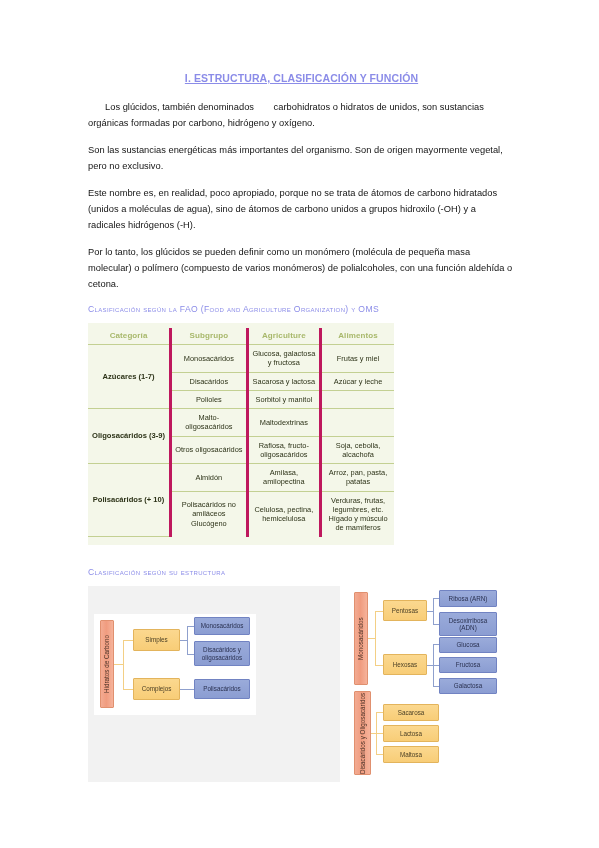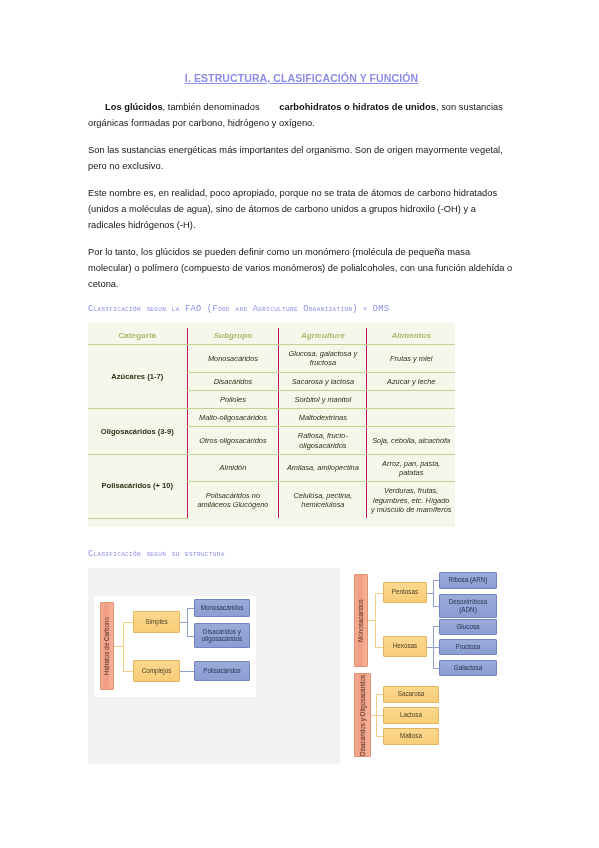--- a/index.html
+++ b/index.html
@@ -54,38 +54,37 @@
   }
 
   
   p.para {
     font-size: 9.3px;
     line-height: 1.72;
     margin: 0 0 11px 0;
     color: #141414;
     letter-spacing: 0.02px;
   }
-  p.para b { font-weight: bold; padding-left: 17px; }
+  p.para b { font-weight: normal; padding-left: 17px; }
   p.para.strong-all { font-weight: bold; }
 
   
   .subhead {
     font-size: 8.6px;
     color: #8b8ce8;
     font-weight: normal;
     font-variant: small-caps;
     letter-spacing: 0.35px;
     margin: 4px 0 8px 0;
     line-height: 1.3;
-    font-family: Liberation Mono, monospace;
   }
 
   
   .fao-table-wrap {
-    width: 367px;
+    width: 306px;
     background: #f4f7e9;
     padding: 5px 0 8px 0;
     margin: 0 0 22px 0;
     box-sizing: border-box;
   }
   table.fao {
     width: 100%;
     border-collapse: collapse;
     font-size: 7.4px;
     color: #2d3318;
@@ -105,22 +104,21 @@
     padding: 4px 3px;
     vertical-align: middle;
     line-height: 1.25;
     border-bottom: 1px solid #c3d092;
   }
   table.fao td.cat {
     font-weight: bold;
     font-size: 7.6px;
   }
   table.fao .vsep {
-    border-left: 1px solid #be185d;
-    font-style: italic;
+    border-left: 3px solid #be185d;
   }
   table.fao col.c1 { width: 27%; }
   table.fao col.c2 { width: 25%; }
   table.fao col.c3 { width: 24%; }
   table.fao col.c4 { width: 24%; }
   table.fao tr.lastrow td { border-bottom: none; }
 
   
   .diagrams {
     position: relative;

